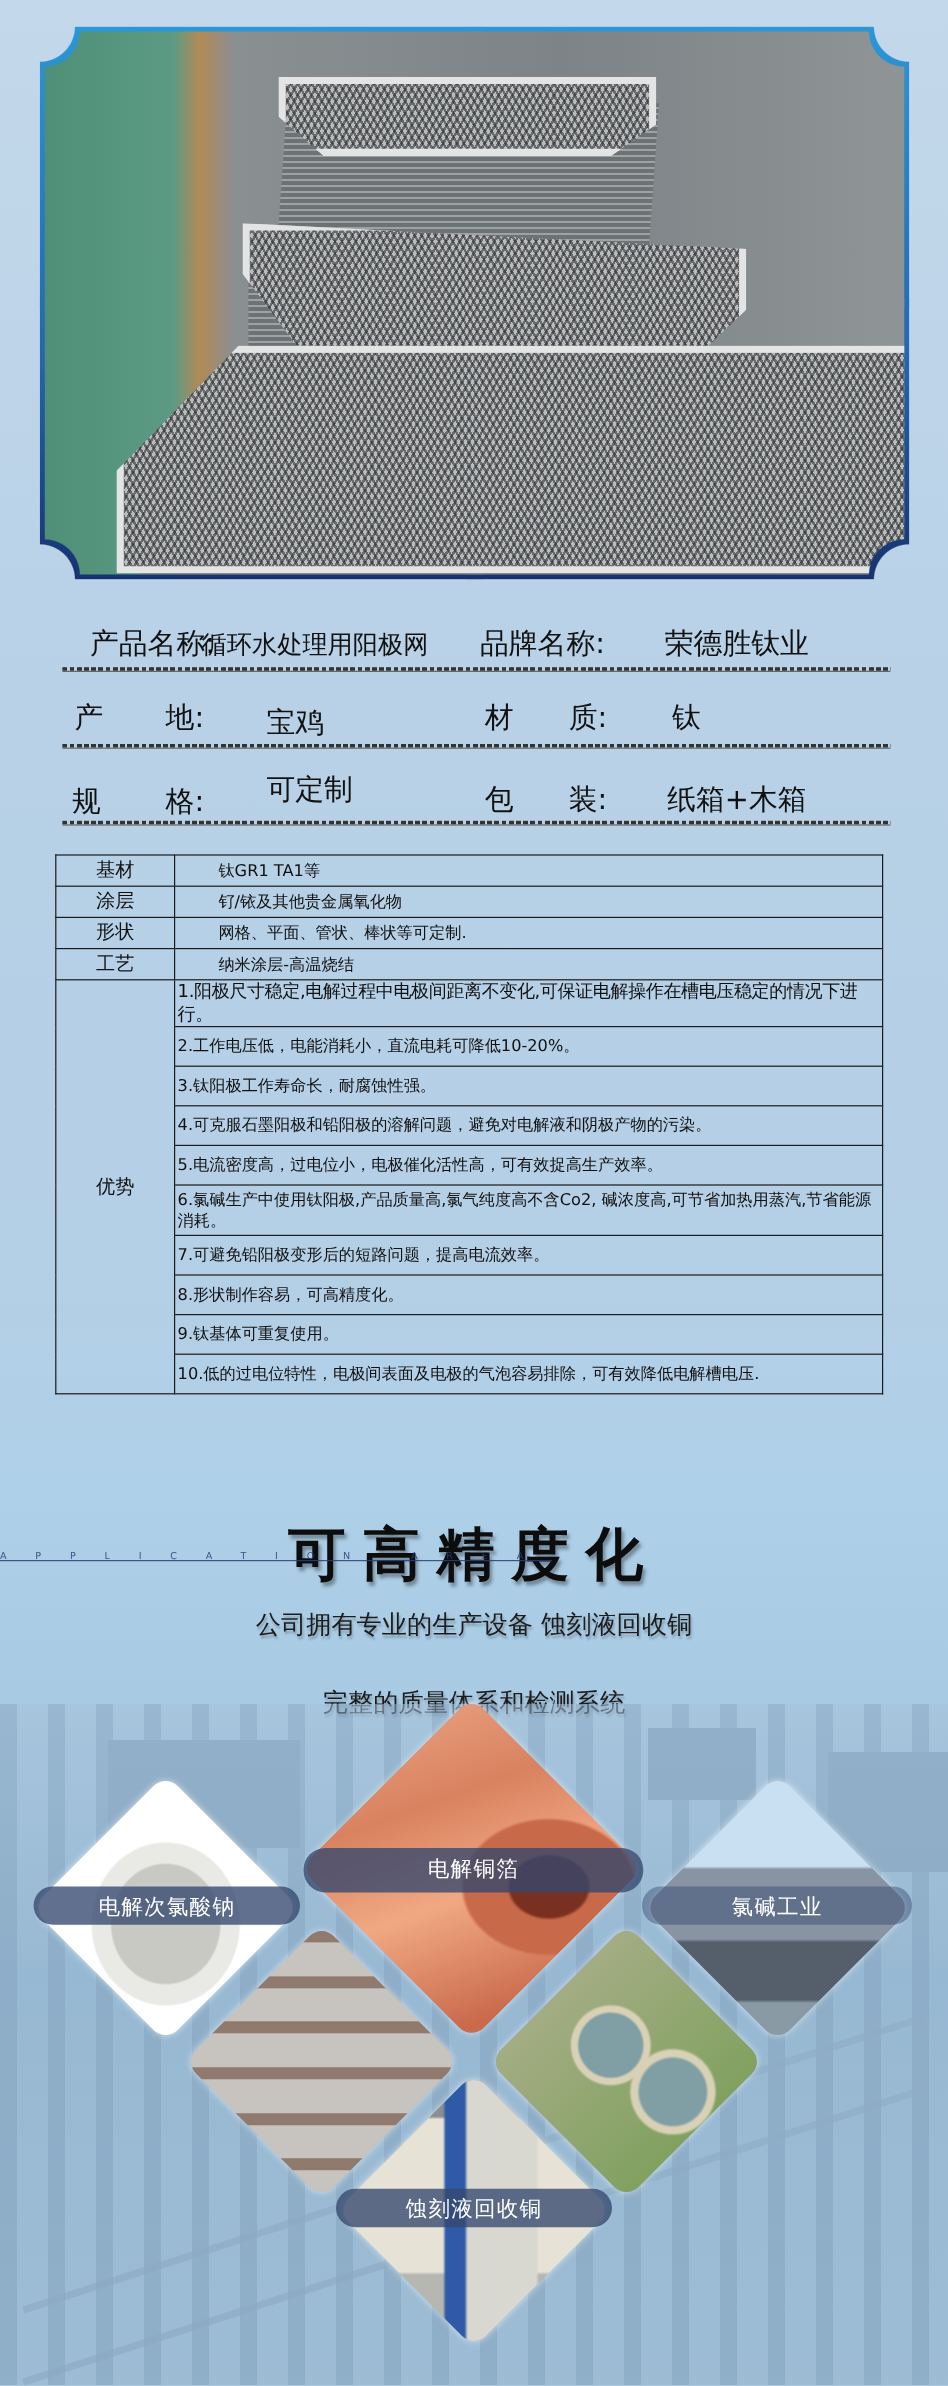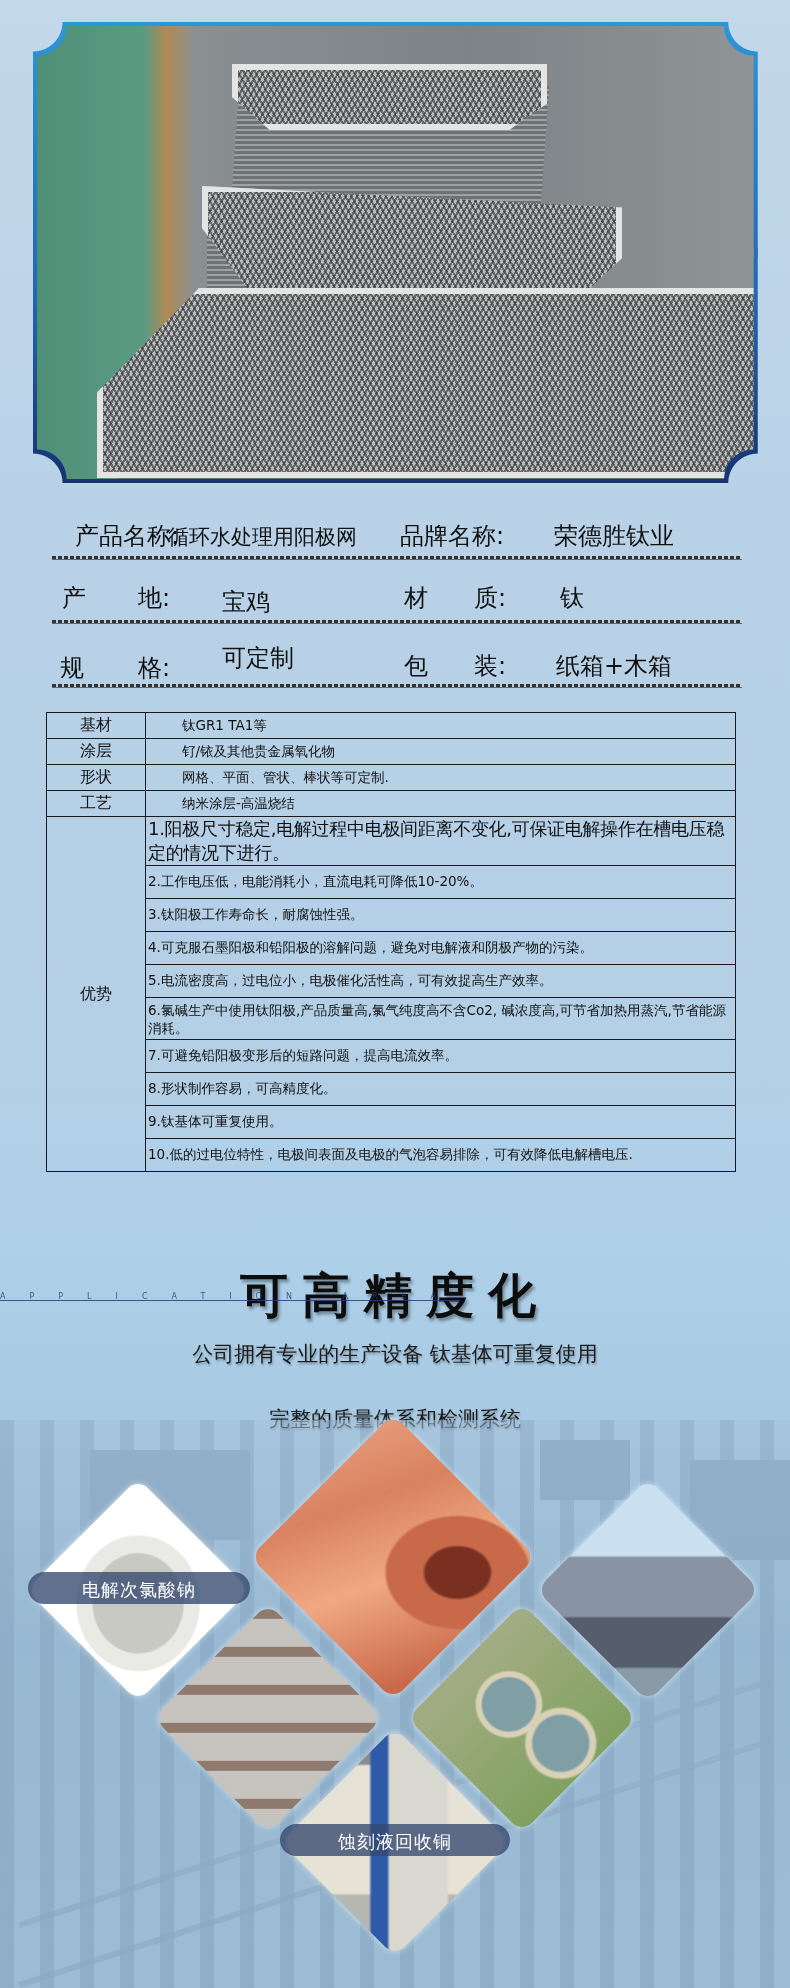--- a/index.html
+++ b/index.html
@@ -138,21 +138,21 @@
     <tr style="height:26px;">
       <td class="lbl">形状</td>
       <td class="val">网格、平面、管状、棒状等可定制.</td>
     </tr>
     <tr style="height:26px;">
       <td class="lbl">工艺</td>
       <td class="val">纳米涂层-高温烧结</td>
     </tr>
     <tr style="height:33px;">
       <td class="lbl" rowspan="10">优势</td>
-      <td class="adv" style="font-size:18px;letter-spacing:-0.3px;">1.阳极尺寸稳定,电解过程中电极间距离不变化,可保证电解操作在槽电压稳定的情况下进行。</td>
+      <td class="adv" style="font-size:15px;letter-spacing:-0.3px;">1.阳极尺寸稳定,电解过程中电极间距离不变化,可保证电解操作在槽电压稳定的情况下进行。</td>
     </tr>
     <tr style="height:33px;">
           <td class="adv">2.工作电压低，电能消耗小，直流电耗可降低10-20%。</td>
         </tr>
     <tr style="height:33px;padding-left:39px;">
           <td class="adv">3.钛阳极工作寿命长，耐腐蚀性强。</td>
         </tr>
     <tr style="height:33px;">
           <td class="adv">4.可克服石墨阳极和铅阳极的溶解问题，避免对电解液和阴极产物的污染。</td>
         </tr>
@@ -172,21 +172,21 @@
           <td class="adv">9.钛基体可重复使用。</td>
         </tr>
     <tr style="height:33px;">
           <td class="adv">10.低的过电位特性，电极间表面及电极的气泡容易排除，可有效降低电解槽电压.</td>
         </tr>
   </tbody>
     </table>
 
   <div class="app-title">可高精度化</div>
   <div class="app-sub-en">APPLICATION AREA</div>
-  <div class="app-desc" style="top:1340px;">公司拥有专业的生产设备  钛基体可重复使用</div>
+  <div class="app-desc" style="top:1340px;">公司拥有专业的生产设备  蚀刻液回收铜</div>
   <div class="app-desc" style="top:1370px;margin-top:35px;">完整的质量体系和检测系统</div>
 
   <div class="city">
     <div class="bldg" style="left:90px;top:30px;width:160px;height:90px;"></div>
     <div class="bldg" style="left:540px;top:20px;width:90px;height:60px;"></div>
     <div class="bldg" style="left:690px;top:40px;width:100px;height:100px;"></div>
     <div class="bldg" style="left:0;top:380px;width:790px;height:6px;transform:rotate(-18deg);opacity:.6;"></div>
     <div class="bldg" style="left:0;top:440px;width:790px;height:6px;transform:rotate(-18deg);opacity:.6;"></div>
   </div>
 
@@ -199,23 +199,25 @@
     <div class="photo" style="background:repeating-linear-gradient(0deg,#8f7a6d 0 10px,#c7c3bf 10px 38px),#b9b4af;"></div>
   </div>
 
   <div class="diamond" style="left:441px;top:1637px;width:162px;height:162px;">
     <div class="photo" style="background:radial-gradient(circle at 45% 45%,#7f9fa5 0 13%,#d9d1b6 14% 16%,transparent 17%),radial-gradient(circle at 65% 60%,#7f9fa5 0 12%,#d9d1b6 13% 15%,transparent 16%),linear-gradient(135deg,#b9b49a,#6c9a4a);"></div>
   </div>
 
   <div class="diamond" style="left:292px;top:1456px;width:202px;height:202px;">
     <div class="photo" style="background:radial-gradient(ellipse at 70% 55%,#7a3020 0 10%,#c86a4a 11% 22%,transparent 23%),linear-gradient(160deg,#f2b496 0%,#d9825f 35%,#f0a883 55%,#c9694a 80%,#e39a78 100%);"></div>
   </div>
+  <div class="band" style="left:253px;top:1540px;width:283px;height:37px;">电解铜箔</div>
 
   <div class="diamond" style="left:569px;top:1511px;width:158px;height:158px;">
     <div class="photo" style="background:linear-gradient(180deg,#c8e0f2 0 36%,#8894a3 37% 60%,#545f6b 61% 80%,#8a9aa4 81%);"></div>
   </div>
+  <div class="band" style="left:535px;top:1572px;width:225px;background:rgba(52,72,110,.45);">氯碱工业</div>
 
   <div class="diamond" style="left:314px;top:1761px;width:162px;height:162px;">
     <div class="photo" style="background:linear-gradient(90deg,transparent 40%,#2e5aa8 41% 47%,#d8d8d0 48% 70%,transparent 71%),linear-gradient(180deg,#8a8e91 0 20%,#e7e2d6 21% 70%,#b7b7b1 71%);"></div>
   </div>
   <div class="band" style="left:280px;top:1824px;width:230px;">蚀刻液回收铜</div>
 
 </div>
 
 </body></html>

